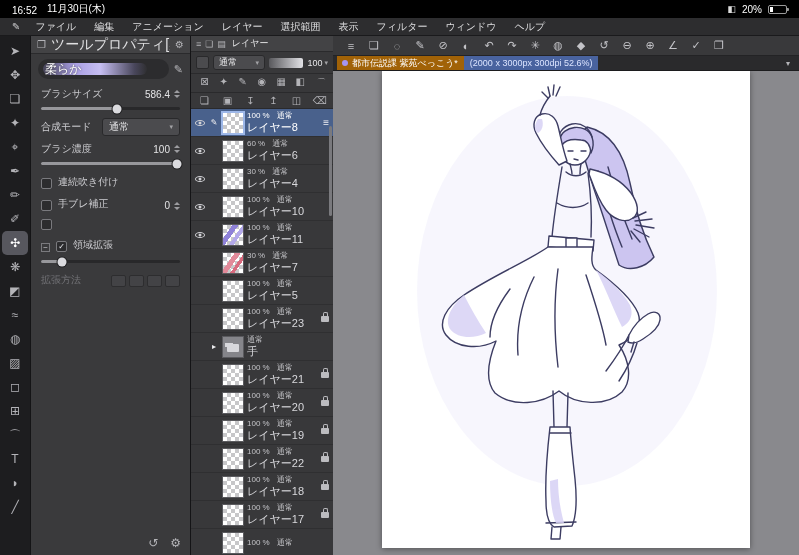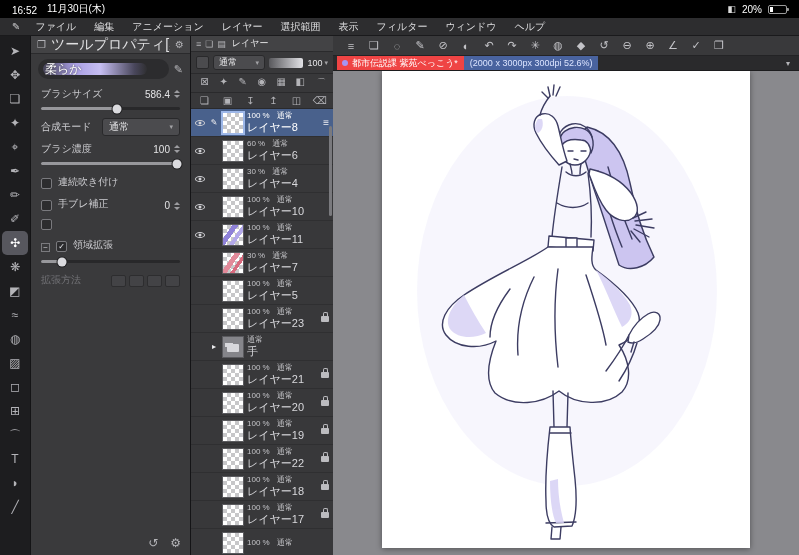--- a/index.html
+++ b/index.html
@@ -99,21 +99,21 @@
   .lock-shape::before{content:"";position:absolute;top:-4px;left:1.5px;width:3px;height:4px;border:1px solid #bcbcc0;border-bottom:none;border-radius:2px 2px 0 0}
   .row-menu{color:#f0f0f4;font-size:10px;flex:none}
   .lp-scrollbar{position:absolute;right:1px;top:90px;width:3px;height:90px;background:#7a7a7e;border-radius:2px}
 
   
   .canvas-area{flex:1;display:flex;flex-direction:column;min-width:0}
   .cv-toolbar{height:20px;background:#39393b;display:flex;align-items:center;padding:0 8px;gap:3px;border-bottom:1px solid #232325}
   .cv-toolbar i{width:20px;text-align:center;font-size:11px;color:#c3c3c7}
   .tabbar{height:15px;background:#2a2a2c;display:flex;align-items:center;font-size:9px;border-bottom:1px solid #1c1c1e}
   .tab{display:flex;align-items:stretch;height:100%;margin-left:4px}
-  .tab-title{background:#ef4444;color:#fff;display:flex;align-items:center;gap:4px;padding:0 6px 0 5px;white-space:nowrap}
+  .tab-title{background:#a16207;color:#fff;display:flex;align-items:center;gap:4px;padding:0 6px 0 5px;white-space:nowrap}
   .tab-dot{width:6px;height:6px;border-radius:50%;background:#a595f2;flex:none}
   .tab-info{background:#49639f;color:#dbe4ff;display:flex;align-items:center;padding:0 6px;white-space:nowrap}
   .tab-chevron{margin-left:auto;margin-right:9px;color:#b4b4b8;font-size:8px}
   .viewport{flex:1;background:#89898d;position:relative;overflow:hidden}
   .page{position:absolute;left:50%;top:0;transform:translateX(-50%);width:368px;height:477px;background:#fff;box-shadow:0 1px 6px rgba(0,0,0,.4)}
   .page svg{display:block;width:100%;height:100%}
 </style>
 </head>
 <body>
 

